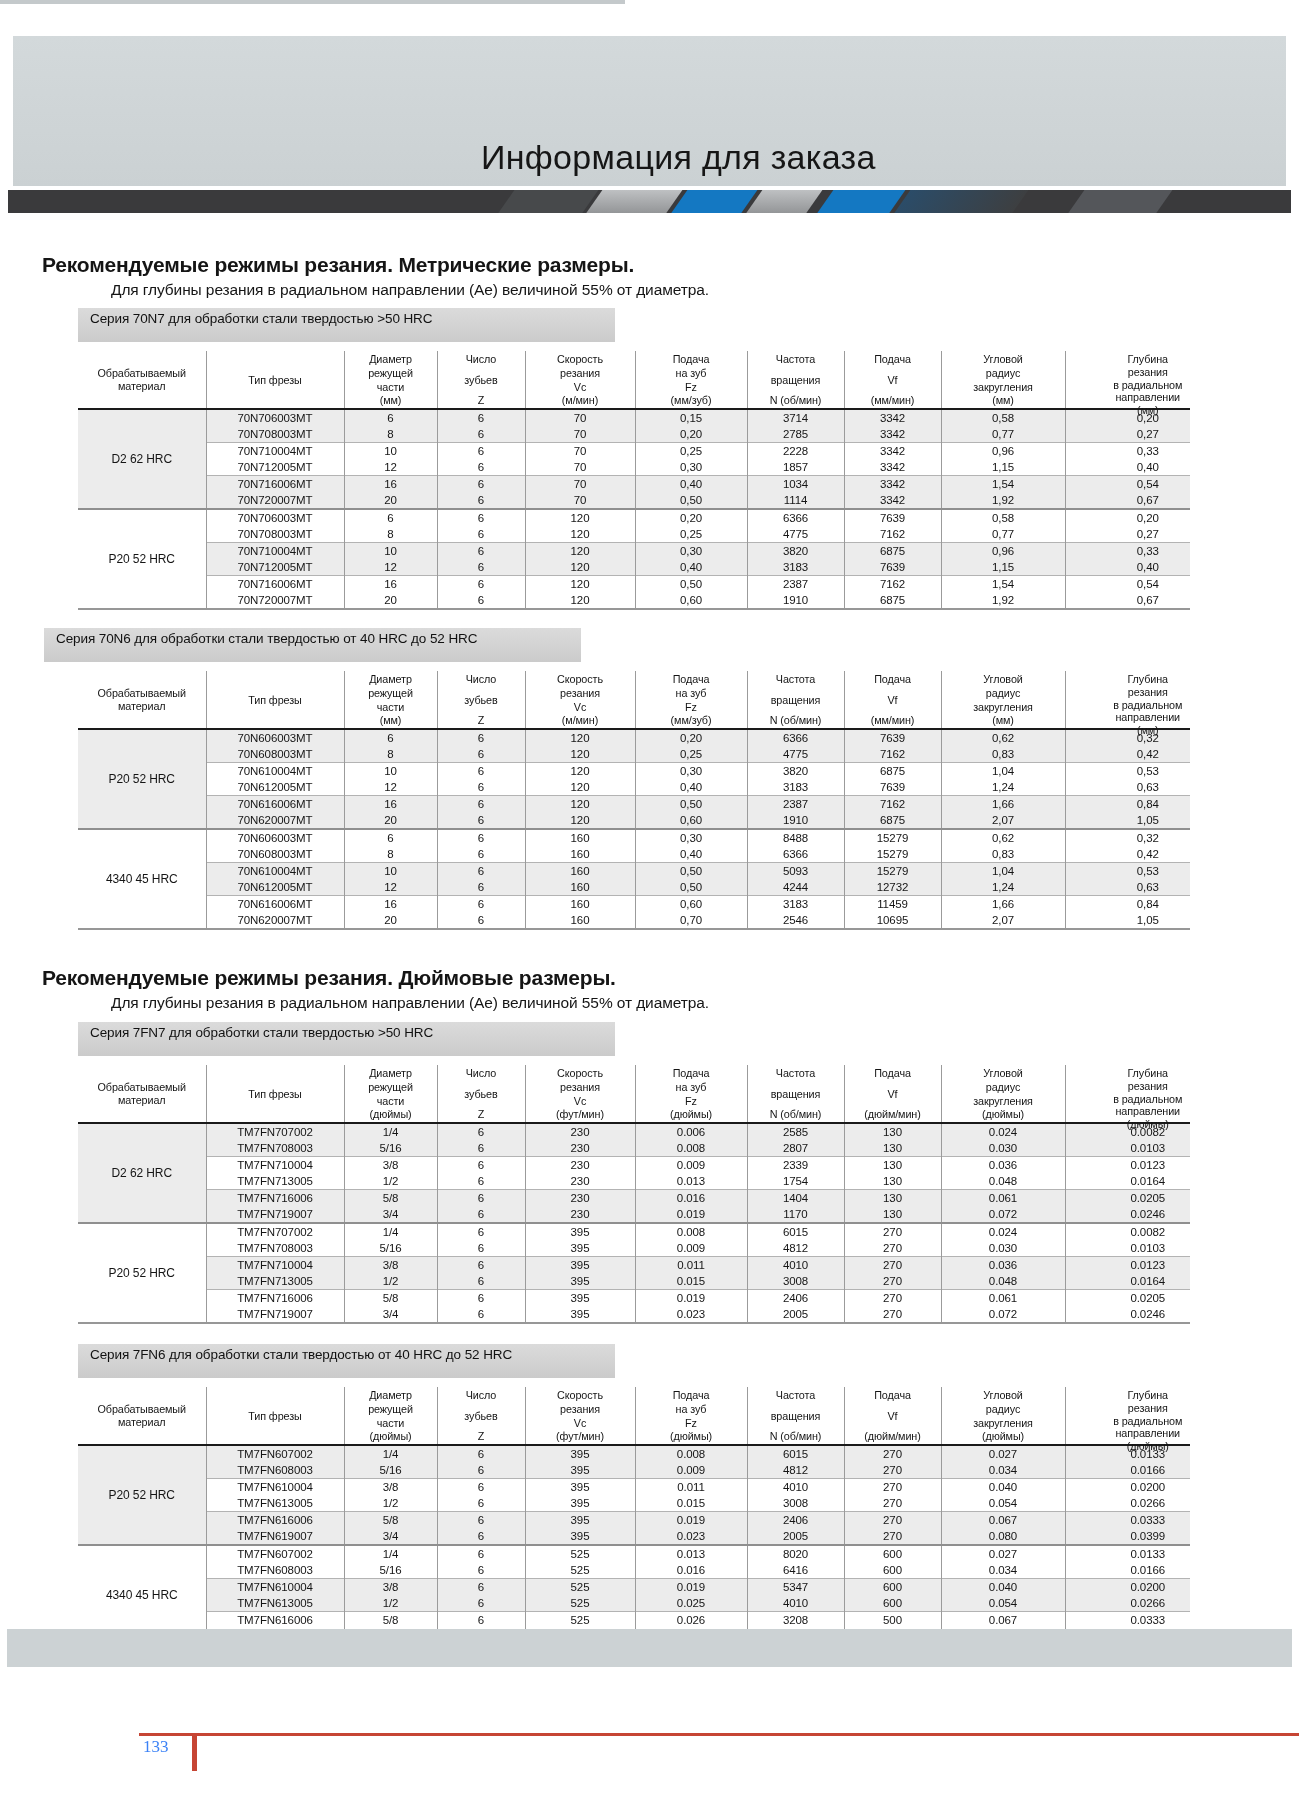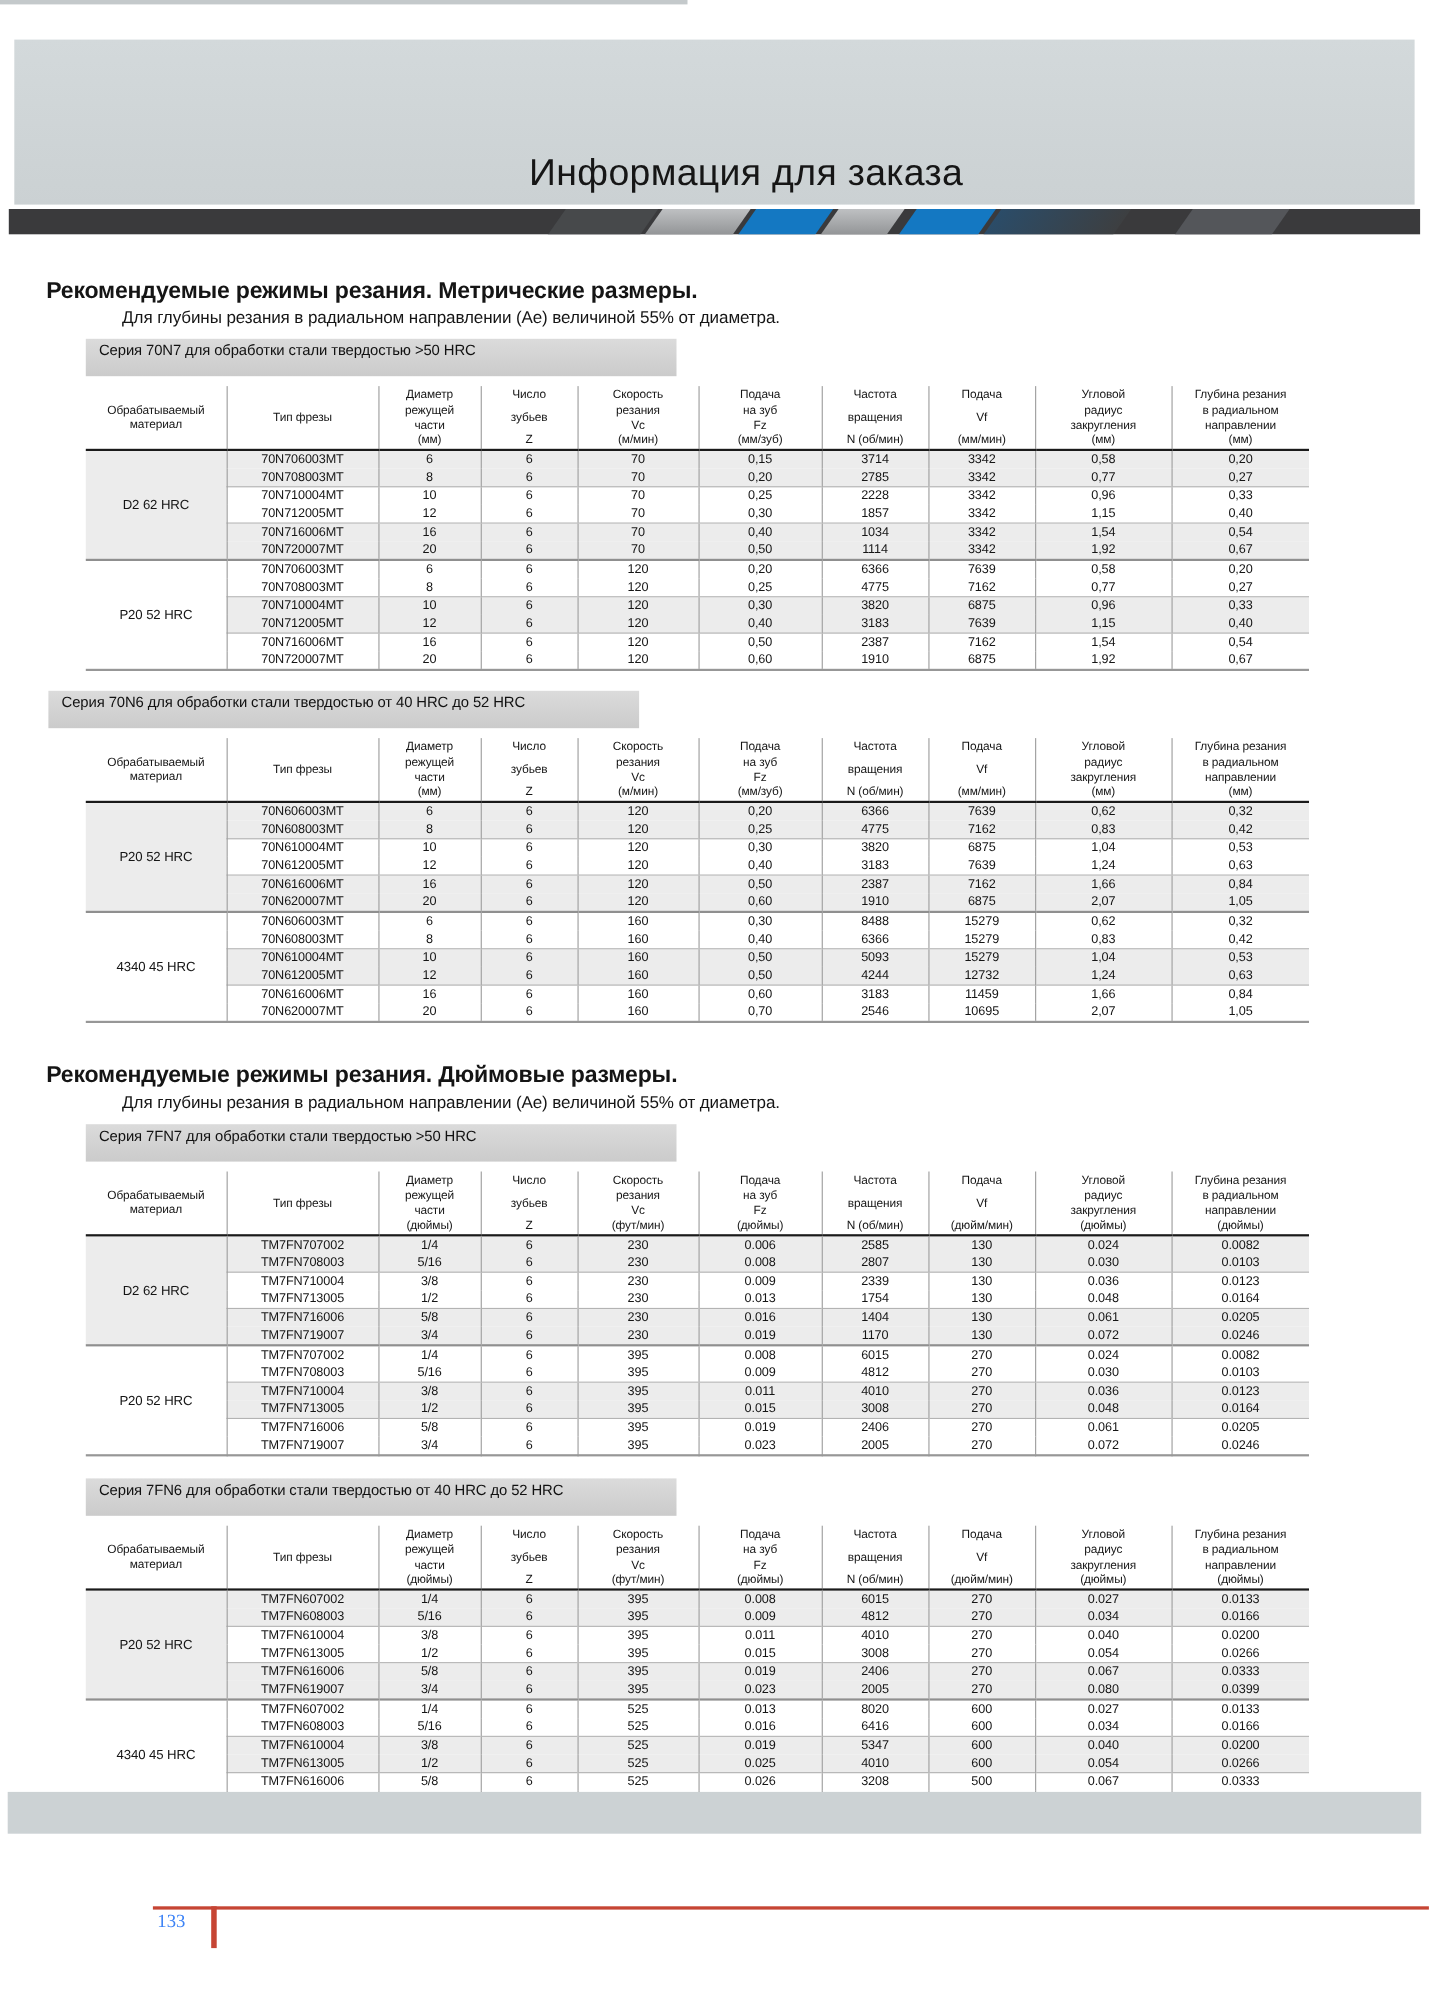--- a/index.html
+++ b/index.html
@@ -35,21 +35,21 @@
     padding-left:12px;font-size:13.5px;letter-spacing:-.1px;color:#111;
     background:linear-gradient(180deg,#dbdbdb,#cbcbcb);white-space:nowrap;}
   .tablewrap[data-table="1"] .series-bar{margin-top:18px;margin-left:44px;}
   .tablewrap[data-table="2"] .series-bar{margin-top:10px;}
   .tablewrap[data-table="3"] .series-bar{margin-top:20px;}
 
   table.data-table{margin:9px 0 0 78px;border-collapse:collapse;table-layout:fixed;width:1112px;
     border-bottom:2px solid #979797;}
   .data-table th{vertical-align:top;padding:2px 2px 1px;border-right:1px solid #9b9b9b;
     border-bottom:2px solid #1a1a1a;font-weight:400;font-size:10.8px;line-height:1.18;letter-spacing:-.1px;}
-  .data-table th:last-child,.data-table td:last-child{border-right:none;}
+  .data-table th:last-child,.data-table td:last-child{border-right:none;padding-left:42px;}
   .th-inner{display:flex;flex-direction:column;justify-content:space-between;height:54px;text-align:center;}
   .th-inner.center{justify-content:center;}
   .data-table td{height:16px;line-height:16px;padding:0 2px;font-size:11.5px;text-align:center;
     border-right:1px solid #9b9b9b;white-space:nowrap;letter-spacing:-.1px;}
   .data-table tr.shaded td{background:#ececec;}
   .data-table td.mat{background:#ffffff;font-size:12px;vertical-align:middle;}
   .data-table tr.pair-start td{border-top:1px solid #b3b3b3;}
   .data-table tr.mat-start td{border-top:2px solid #8f8f8f;}
 
   

